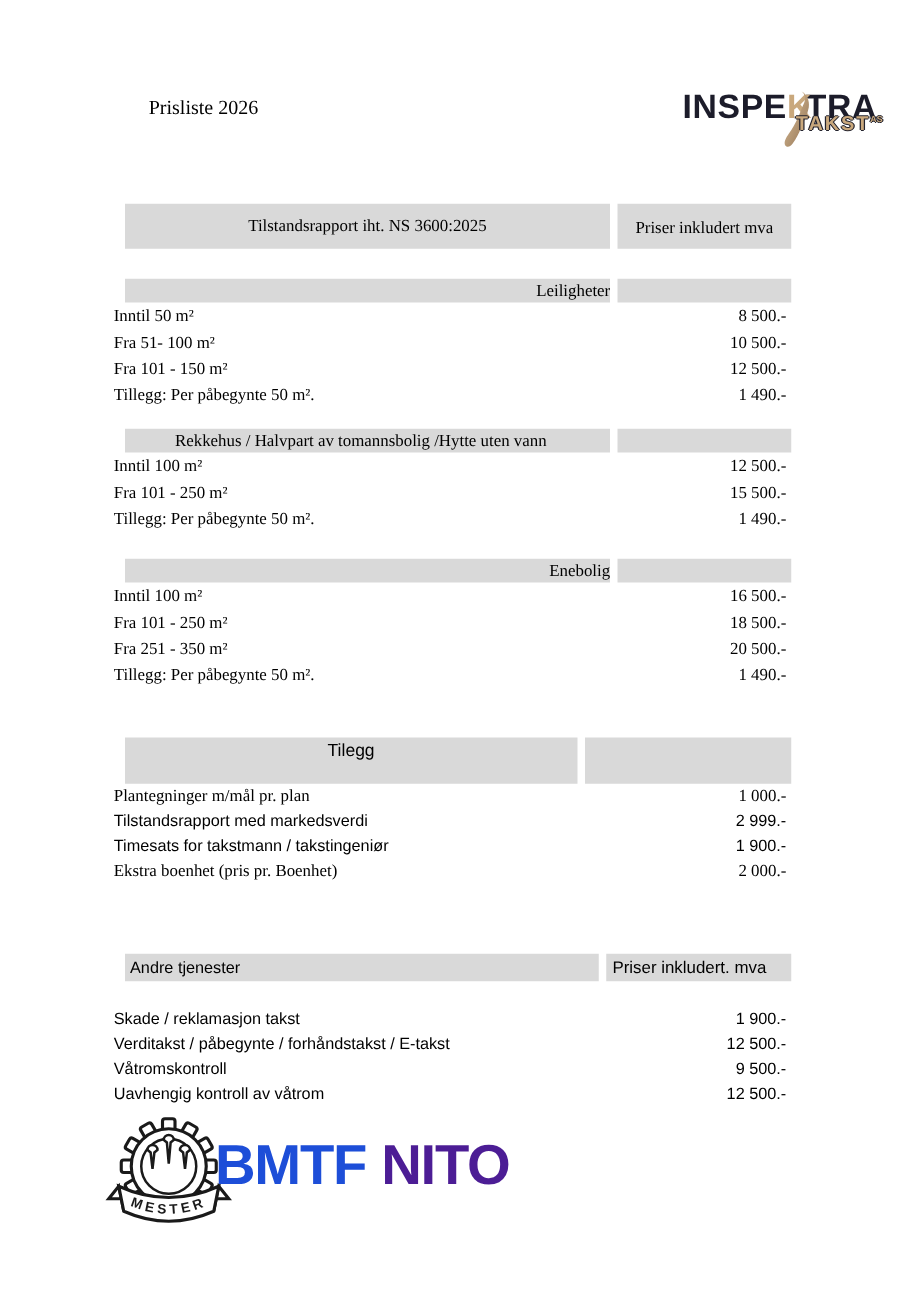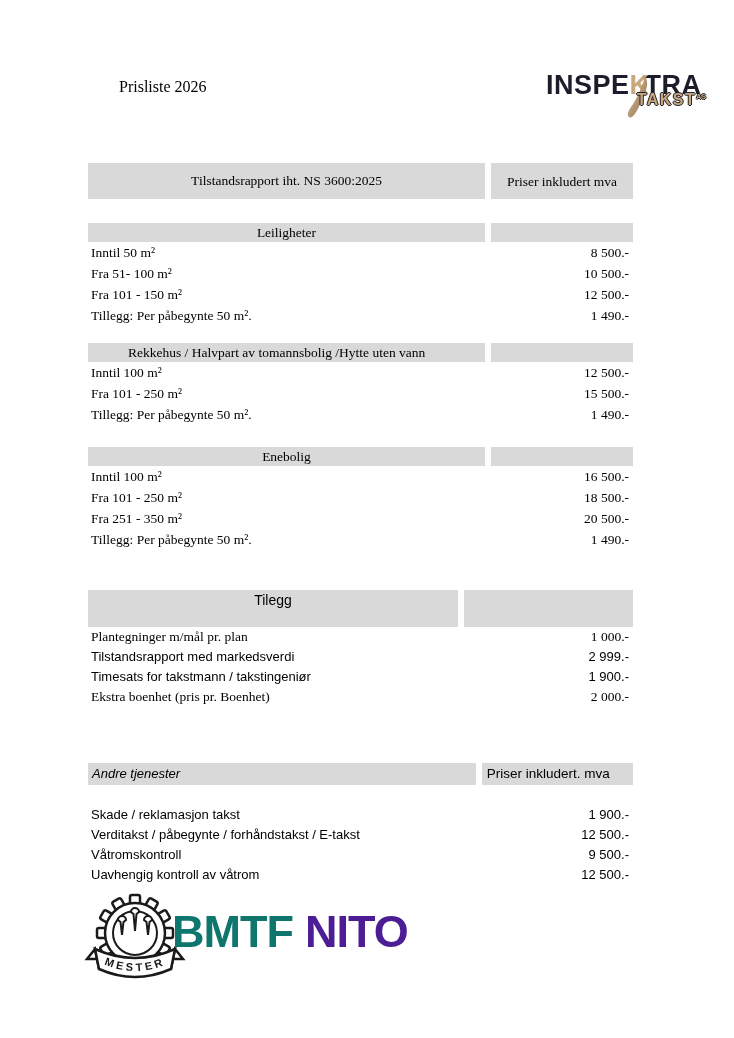--- a/index.html
+++ b/index.html
@@ -21,33 +21,33 @@
   .brand-row2 {
     position:absolute; right:6px; top:21px;
     font-family:"Liberation Sans", sans-serif; font-weight:800;
     font-size:16px; letter-spacing:1.5px; color:#c9a87d;
     text-shadow:-1px 0 #23232e, 1px 0 #23232e, 0 -1px #23232e, 0 1px #23232e;
   }
   .brand-suffix { font-size:7px; letter-spacing:0; vertical-align:super; }
 
   
   .price-table { position:absolute; left:88px; top:163px; width:545px; font-size:13.5px; }
-  .band-bg { background:#d9d9d9; }
+  .band-bg { background:#d9d9d9;margin-left:12px; }
 
   .t-header { display:flex; height:36px; }
   .t-header .cl { width:397px; display:flex; align-items:center; justify-content:center; }
   .t-header .cr {
     width:142px; margin-left:6px; display:flex; align-items:center; justify-content:center;
     text-align:center; line-height:17px; padding:0 8px; box-sizing:border-box;
   }
 
   .section-band { display:flex; height:19px; line-height:19px; }
   .section-band .band-l { width:397px; }
   .section-band .band-r { width:142px; margin-left:6px; }
-  .band-center { text-align:center; }
+  .band-center { text-align:right; }
   .band-indent { padding-left:40px; box-sizing:border-box; }
 
   .sec-leiligheter { margin-top:24px; }
   .sec-rekkehus    { margin-top:17px; }
   .sec-enebolig    { margin-top:22px; }
 
   .prow { display:flex; height:21px; line-height:21px;gap:21px; }
   .prow .lbl { flex:1; padding-left:3px; }
   .prow .prc { width:150px; text-align:right; padding-right:4px; }
 
@@ -59,33 +59,33 @@
     font-family:"Liberation Sans", sans-serif; font-size:14px;
   }
   .tillegg-band .band-r { width:169px; margin-left:6px; }
   .tillegg .prow { height:20px; line-height:20px; }
   .trow-sans  { font-family:"Liberation Sans", sans-serif; font-size:13px; }
   .trow-serif { font-family:"Liberation Serif", serif; font-size:13.5px; }
 
   
   .andre { margin-top:56px; font-family:"Liberation Sans", sans-serif; font-size:13px; }
   .andre-band { display:flex; height:22px; line-height:22px; }
-  .andre-band .band-l { width:434px; padding-left:4px; box-sizing:border-box;font-style:italic; }
+  .andre-band .band-l { width:434px; padding-left:4px; box-sizing:border-box; }
   .andre-band .band-r { width:169px; margin-left:6px; padding-left:5px; box-sizing:border-box; font-size:13.5px; }
   .andre .spacer { height:20px; }
   .andre .prow { height:20px; line-height:20px; }
 
   
   .mester { position:absolute; left:84px; top:893px; width:102px; height:100px; }
   .bmtf-nito {
     position:absolute; left:172px; top:906px;
     font-family:"Liberation Sans", sans-serif; font-weight:bold;
     font-size:45px; letter-spacing:-1px; white-space:nowrap;
   }
-  .bmtf { color:#0f766e; }
+  .bmtf { color:#1d4ed8; }
   .nito { color:#4c1d95; margin-left:12px; }
 </style>
 </head>
 <body>
 
 <div class="page">
 
   <div class="doc-title">Prisliste 2026</div>
 
   <div class="brand">

